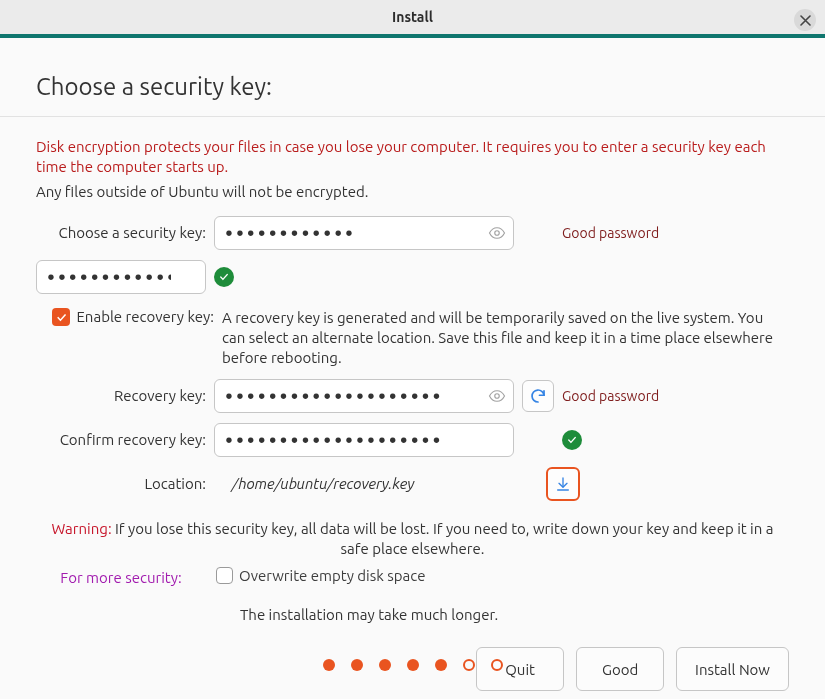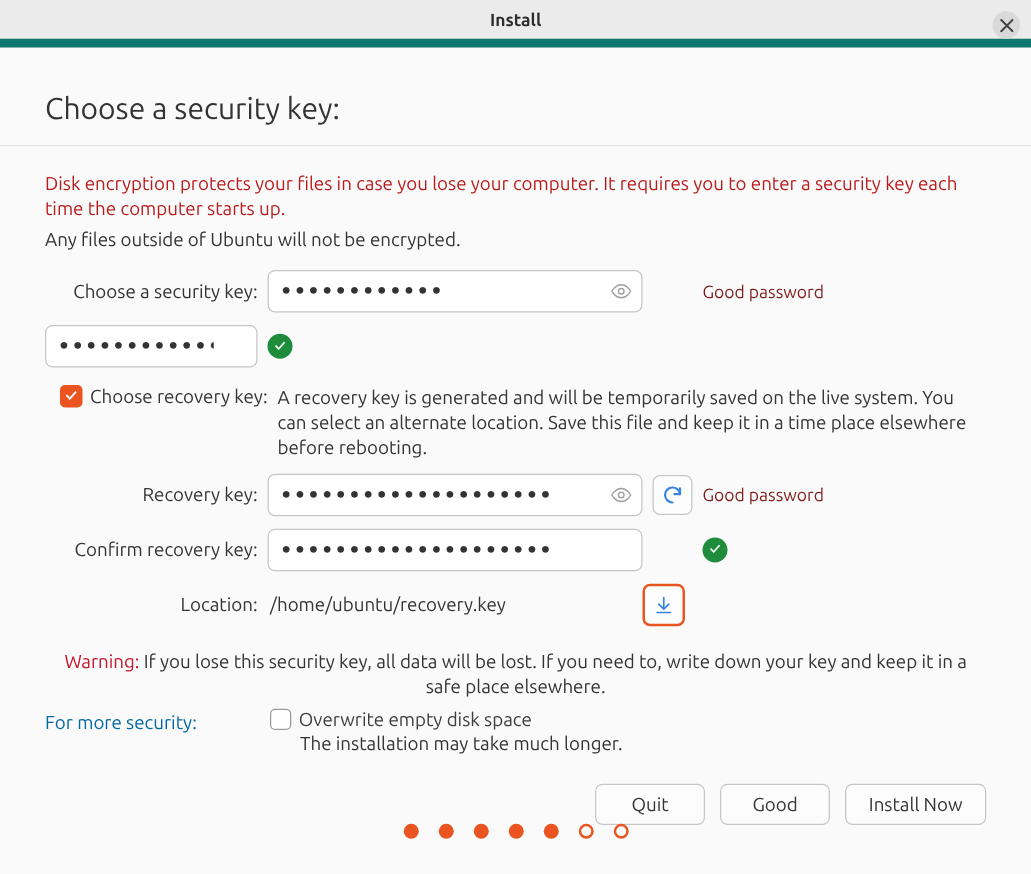--- a/index.html
+++ b/index.html
@@ -9,21 +9,21 @@
     color: #3d3d3d;
     font-size: 15px;
     width: 825px;
     height: 699px;
     overflow: hidden;
     position: relative;
   }
   .titlebar {
     height: 38px;
     background: #ebebeb;
-    border-bottom: 7px solid #0f766e;
+    border-bottom: 4px solid #0f766e;
     display: flex;
     align-items: center;
     justify-content: center;
     position: relative;
   }
   .titlebar .title {
     font-weight: 600;
     font-size: 14px;
     color: #2c2c2c;
   }
@@ -163,26 +163,26 @@
     align-items: center;
     justify-content: center;
     cursor: pointer;
     color: #3584e4;
     font-size: 18px;
     font-weight: bold;
   }
   .loc-row {
     display: grid;
     grid-template-columns: 170px 308px 36px;
-    column-gap: 0;
+    column-gap: 16px;
     align-items: center;
     margin-top: 10px;
   }
   .loc-row .lbl { text-align: right; color: #333; }
-  .loc-val { color: #333; padding-left: 10px; }
+  .loc-val { color: #333; padding-left: 10px; font-style: italic; }
   .dl-btn {
     width: 34px;
     height: 34px;
     border: 2px solid #e95420;
     border-radius: 6px;
     background: #fdfdfd;
     display: flex;
     align-items: center;
     justify-content: center;
     cursor: pointer;
@@ -196,43 +196,43 @@
     text-align: center;
   }
   .warn .w { color: #c7162b; }
   .security-row {
     display: grid;
     grid-template-columns: 170px auto;
     column-gap: 8px;
     margin-top: 8px;
     align-items: start;
   }
-  .security-row .lbl { text-align: left; color: #0369a1; padding-top: 2px;}
-  .sec-right { display:flex; flex-direction:column; gap:2px; padding-left:2px;}
+  .security-row .lbl { text-align: center; color: #a21caf; padding-top: 2px;}
+  .sec-right { display:flex; flex-direction:column; gap:22px; padding-left:2px;}
   .chk-empty {
     width: 17px; height: 17px;
     border: 1px solid #9a9a9a;
     border-radius: 4px;
     background: #fff;
     display:inline-block;
     vertical-align:middle;
     margin-right:6px;
     flex-shrink:0;
   }
   .overwrite-row { display:flex; align-items:center; }
   .hint { color:#333; padding-left: 24px; }
   .actions {
     display:flex;
     gap:12px;
     justify-content:flex-end;
     margin-top: 24px;
   }
   .btn {
     min-width: 88px;
-    height: 33px;
+    height: 44px;
     padding: 0 18px;
     border: 1px solid #c6c6c6;
     border-radius: 6px;
     background: #fcfcfc;
     font-family: inherit;
     font-size: 15px;
     color:#333;
     cursor:pointer;
   }
   .dots {
@@ -284,21 +284,21 @@
     <div class="pw-wrap">
       <input class="pw" type="password" value="••••••••••••" style="">
     </div>
     <div><span class="check-badge">✓</span></div>
     <div></div>
   </div>
 
   <div class="chk-row">
     <div class="chk-left">
       <span class="chk">✓</span>
-      <span class="chk-label">Choose recovery key:</span>
+      <span class="chk-label">Enable recovery key:</span>
     </div>
     <div class="chk-desc">A recovery key is generated and will be temporarily saved on the live system. You can select an alternate location. Save this file and keep it in a time place elsewhere before rebooting.</div>
   </div>
 
   <div class="grid">
     <div class="lbl">Recovery key:</div>
     <div class="pw-wrap">
       <input class="pw" type="password" value="••••••••••••••••••••" style="">
       <svg class="eye-icon" viewBox="0 0 24 24" fill="none">
           <path d="M2 12s3.5-7 10-7 10 7 10 7-3.5 7-10 7S2 12 2 12z" stroke="#555" stroke-width="1.5"></path>

